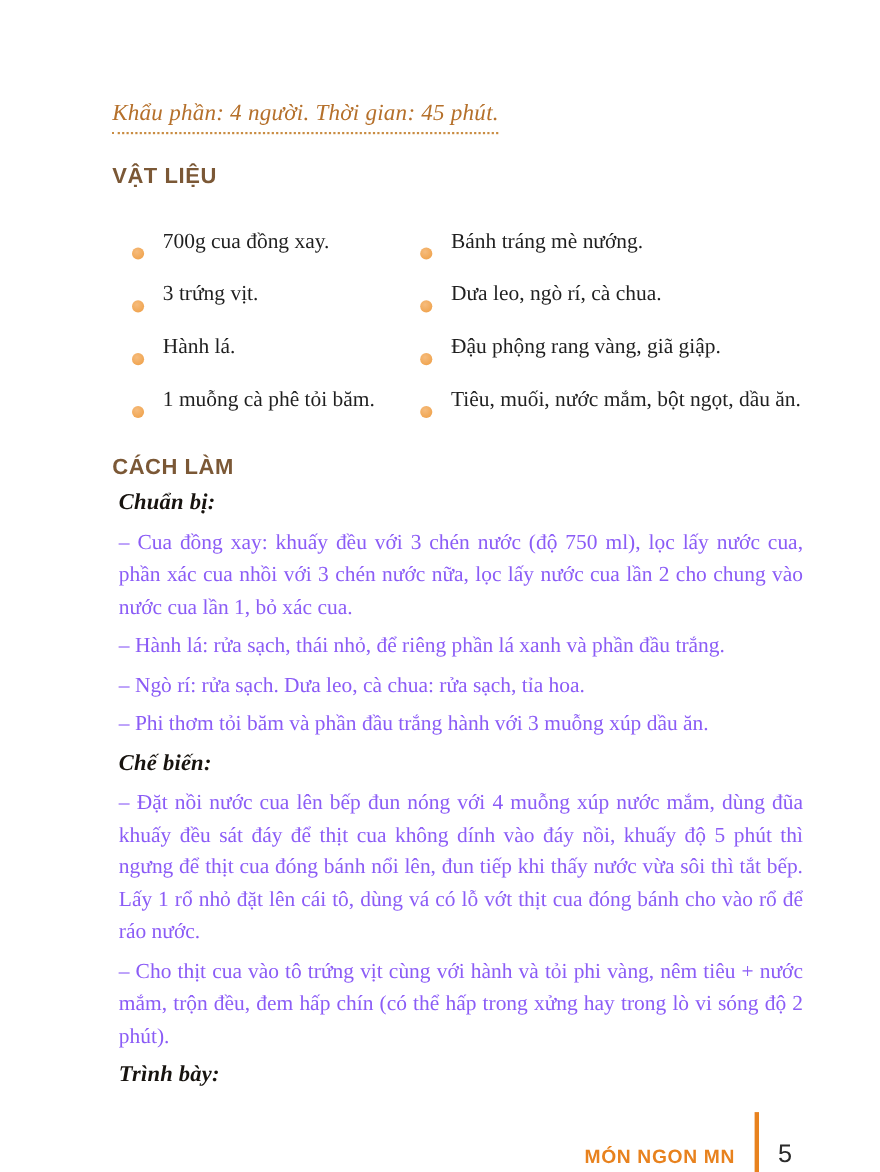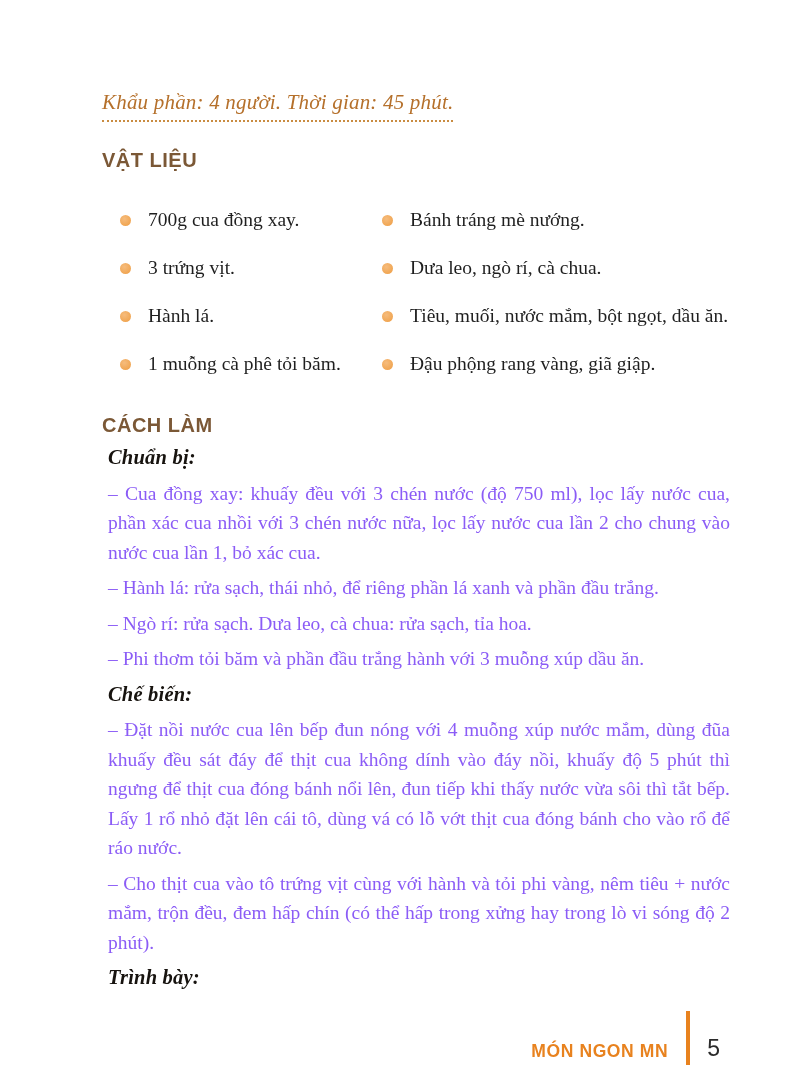--- a/index.html
+++ b/index.html
@@ -41,21 +41,21 @@
   .heading-method { margin-top: 17px; margin-bottom: 5px; }
   
   .ingredients {
     display: grid;
     grid-template-columns: 262px 1fr;
     column-gap: 0;
   }
   .ing-col { display: block; }
   .ing-item {
     display: flex;
-    align-items: center;
+    align-items: flex-end;
     font-size: 19.5px;
     line-height: 30px;
     white-space: nowrap;
   }
   .bullet {
     flex: 0 0 auto;
     width: 11px;
     height: 11px;
     border-radius: 50%;
     background: radial-gradient(circle at 40% 35%, #f6bc7d, #ee9d42);
@@ -139,25 +139,25 @@
       <div class="ing-item">
         <span class="bullet"></span>
         <span>Bánh tráng mè nướng.</span>
       </div>
       <div class="ing-item">
         <span class="bullet"></span>
         <span>Dưa leo, ngò rí, cà chua.</span>
       </div>
       <div class="ing-item">
         <span class="bullet"></span>
-        <span>Tiêu, muối, nước mắm, bột ngọt, dầu ăn.</span>
+        <span>Đậu phộng rang vàng, giã giập.</span>
       </div>
       <div class="ing-item">
         <span class="bullet"></span>
-        <span>Đậu phộng rang vàng, giã giập.</span>
+        <span>Tiêu, muối, nước mắm, bột ngọt, dầu ăn.</span>
       </div>
     </div>
   </div>
 
   <div class="big-heading heading-method">CÁCH LÀM</div>
 
   <div>
     <div class="section-title">Chuẩn bị:</div>
     <p class="para">– Cua đồng xay: khuấy đều với 3 chén nước (độ 750 ml), lọc lấy nước cua, phần xác cua nhồi với 3 chén nước nữa, lọc lấy nước cua lần 2 cho chung vào nước cua lần 1, bỏ xác cua.</p>
     <p class="para">– Hành lá: rửa sạch, thái nhỏ, để riêng phần lá xanh và phần đầu trắng.</p>

